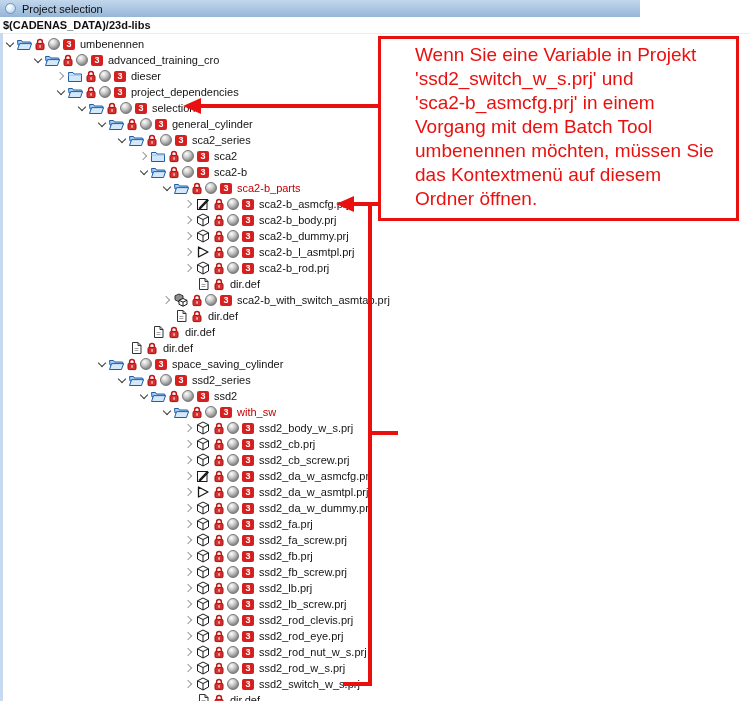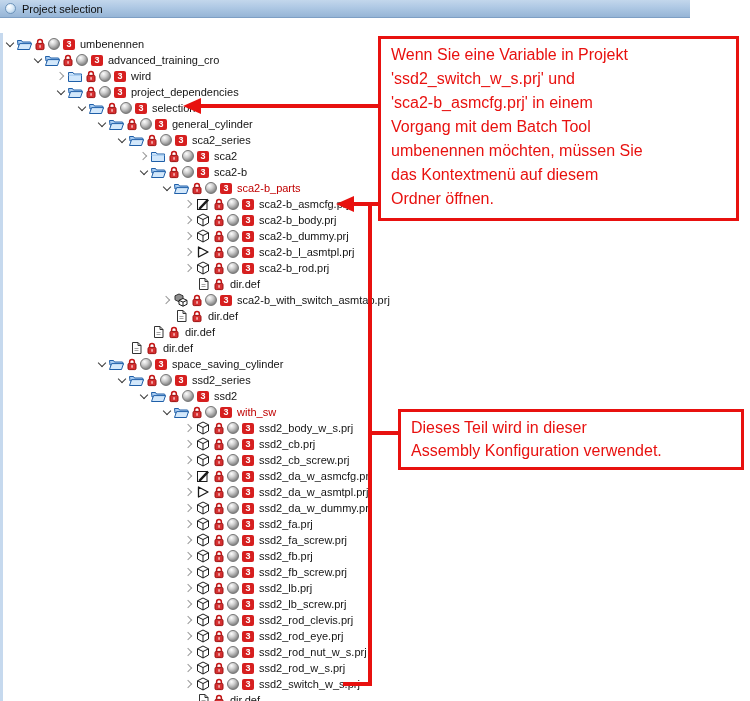--- a/index.html
+++ b/index.html
@@ -1,20 +1,20 @@
 <!DOCTYPE html>
 <html style="--ann-red: #e8110f; --tree-red: #c00000; --badge-red: #d61f1f;"><head>
 <meta charset="utf-8">
 <style>
   html,body{margin:0;padding:0;background:#ffffff;}
   .screen{position:relative;width:750px;height:701px;overflow:hidden;background:#fff;
           font-family:"Liberation Sans","DejaVu Sans",sans-serif;}
 
   
-  .titlebar{position:absolute;left:0;top:0;width:690px;height:17px;
+  .titlebar{position:absolute;left:0;top:0;width:640px;height:17px;
     background:linear-gradient(#c3d7ec 0%,#aec8e4 45%,#96b5d6 100%);
     border-bottom:1px solid #7e9fc4;display:flex;align-items:center;}
   .app-icon{width:11px;height:11px;border-radius:50%;margin:0 6px 0 5px;
     background:radial-gradient(circle at 35% 30%,#ffffff 0%,#dcebf8 45%,#9dc0e0 100%);
     border:1px solid #6d94ba;box-sizing:border-box;}
   .title-text{font-size:11px;color:#0d0d0d;}
   .pathbar{position:absolute;left:0;top:17px;width:750px;height:16px;background:#fff;
     border-bottom:1px solid #ececec;display:flex;align-items:center;}
   .path-text{font-size:11px;font-weight:bold;color:#101010;padding-left:3px;letter-spacing:0;}
   .edge-left{position:absolute;left:0;top:33px;width:3px;height:668px;background:#c6d9ee;}
@@ -31,35 +31,38 @@
   .ic svg{display:block;}
   .globe-dot{width:12px;height:12px;border-radius:50%;box-sizing:border-box;border:1px solid #767676;
     background:radial-gradient(circle at 35% 28%,#fdfdfd 0%,#cfcfcf 35%,#8e8e8e 70%,#646464 100%);}
   .badge{flex:0 0 12px;height:11px;background:var(--badge-red,#d61f1f);color:#fff;font-size:9px;
     font-weight:bold;line-height:11px;text-align:center;border-radius:2px;margin:0 1px;}
   .lbl{margin-left:4px;font-size:11px;color:#141414;}
   .lbl.red{color:var(--tree-red,#c00000);}
 
   
   .abox{position:absolute;border:3px solid var(--ann-red,#e8110f);background:transparent;box-sizing:border-box;}
-  .atext{color:var(--ann-red,#e8110f);font-size:16px;line-height:24px;padding:4px 10px;white-space:pre-line;}
+  .atext{color:var(--ann-red,#e8110f);font-size:19px;line-height:24px;padding:4px 10px;white-space:pre-line;margin-left:24px;}
   .aline{position:absolute;background:var(--ann-red,#e8110f);}
   .ahead{position:absolute;width:0;height:0;border-top:8px solid transparent;
     border-bottom:8px solid transparent;border-right:18px solid var(--ann-red,#e8110f);}
 </style>
 </head>
 <body>
 
 <div class="screen">
 
   <div class="titlebar">
     <span class="app-icon"></span>
     <span class="title-text">Project selection</span>
   </div>
 
+  <div class="pathbar">
+    <span class="path-text">$(CADENAS_DATA)/23d-libs</span>
+  </div>
 
   <div class="edge-left"></div>
 
   <div class="tree">
       <div class="row" style="top: 3px; padding-left: 1px;">
         <span class="chev open"></span>
         <span class="ic">
           <svg width="16" height="13" viewBox="0 0 16 13">
             <path d="M1.5 2.5h4l1 1.5h7.5a1 1 0 0 1 1 1V7h-13z" fill="#a9cdf2" stroke="#1f5fa8"></path>
             <path d="M1.5 11.5 3.6 5.6h11.9l-2 5.9z" fill="#d3e8fb" stroke="#1f5fa8"></path>
@@ -111,21 +114,21 @@
           <svg width="12" height="13" viewBox="0 0 12 13">
             <path d="M3.6 5.6V4a2.4 2.4 0 0 1 4.8 0v1.6" fill="none" stroke="#c41414" stroke-width="1.5"></path>
             <rect x="2" y="5.4" width="8" height="6.2" rx="1.2" fill="#d63031" stroke="#9b1010"></rect>
             <rect x="5.4" y="7.2" width="1.3" height="2.5" fill="#ffdddd"></rect>
           </svg>
         </span>
         <span class="ic" style="flex: 0 0 14px;">
           <span class="globe-dot"></span>
         </span>
         <span class="badge">3</span>
-        <span class="lbl">wird</span>
+        <span class="lbl">dieser</span>
       </div>
       <div class="row" style="top: 51px; padding-left: 52px;">
         <span class="chev open"></span>
         <span class="ic">
           <svg width="16" height="13" viewBox="0 0 16 13">
             <path d="M1.5 2.5h4l1 1.5h7.5a1 1 0 0 1 1 1V7h-13z" fill="#a9cdf2" stroke="#1f5fa8"></path>
             <path d="M1.5 11.5 3.6 5.6h11.9l-2 5.9z" fill="#d3e8fb" stroke="#1f5fa8"></path>
           </svg>
         </span>
         <span class="ic" style="flex: 0 0 13px;">
@@ -927,24 +930,20 @@
 
   <div class="abox" style="left:378px;top:36px;width:361px;height:185px">
     <div class="atext">Wenn Sie eine Variable in Projekt
 'ssd2_switch_w_s.prj' und
 'sca2-b_asmcfg.prj' in einem
 Vorgang mit dem Batch Tool
 umbenennen möchten, müssen Sie
 das Kontextmenü auf diesem
 Ordner öffnen.</div>
   </div>
-  <div class="abox" style="left:398px;top:409px;width:346px;height:61px">
-    <div class="atext" style="line-height:23px">Dieses Teil wird in dieser
-Assembly Konfiguration verwendet.</div>
-  </div>
 
   <div class="ahead" style="left:183px;top:98px"></div>
   <div class="aline" style="left:199px;top:104px;width:179px;height:4px"></div>
 
   <div class="ahead" style="left:336px;top:196px"></div>
   <div class="aline" style="left:352px;top:202px;width:26px;height:4px"></div>
   <div class="aline" style="left:368px;top:202px;width:4px;height:484px"></div>
   <div class="aline" style="left:370px;top:431px;width:28px;height:4px"></div>
   <div class="aline" style="left:343px;top:682px;width:29px;height:4px"></div>
 

